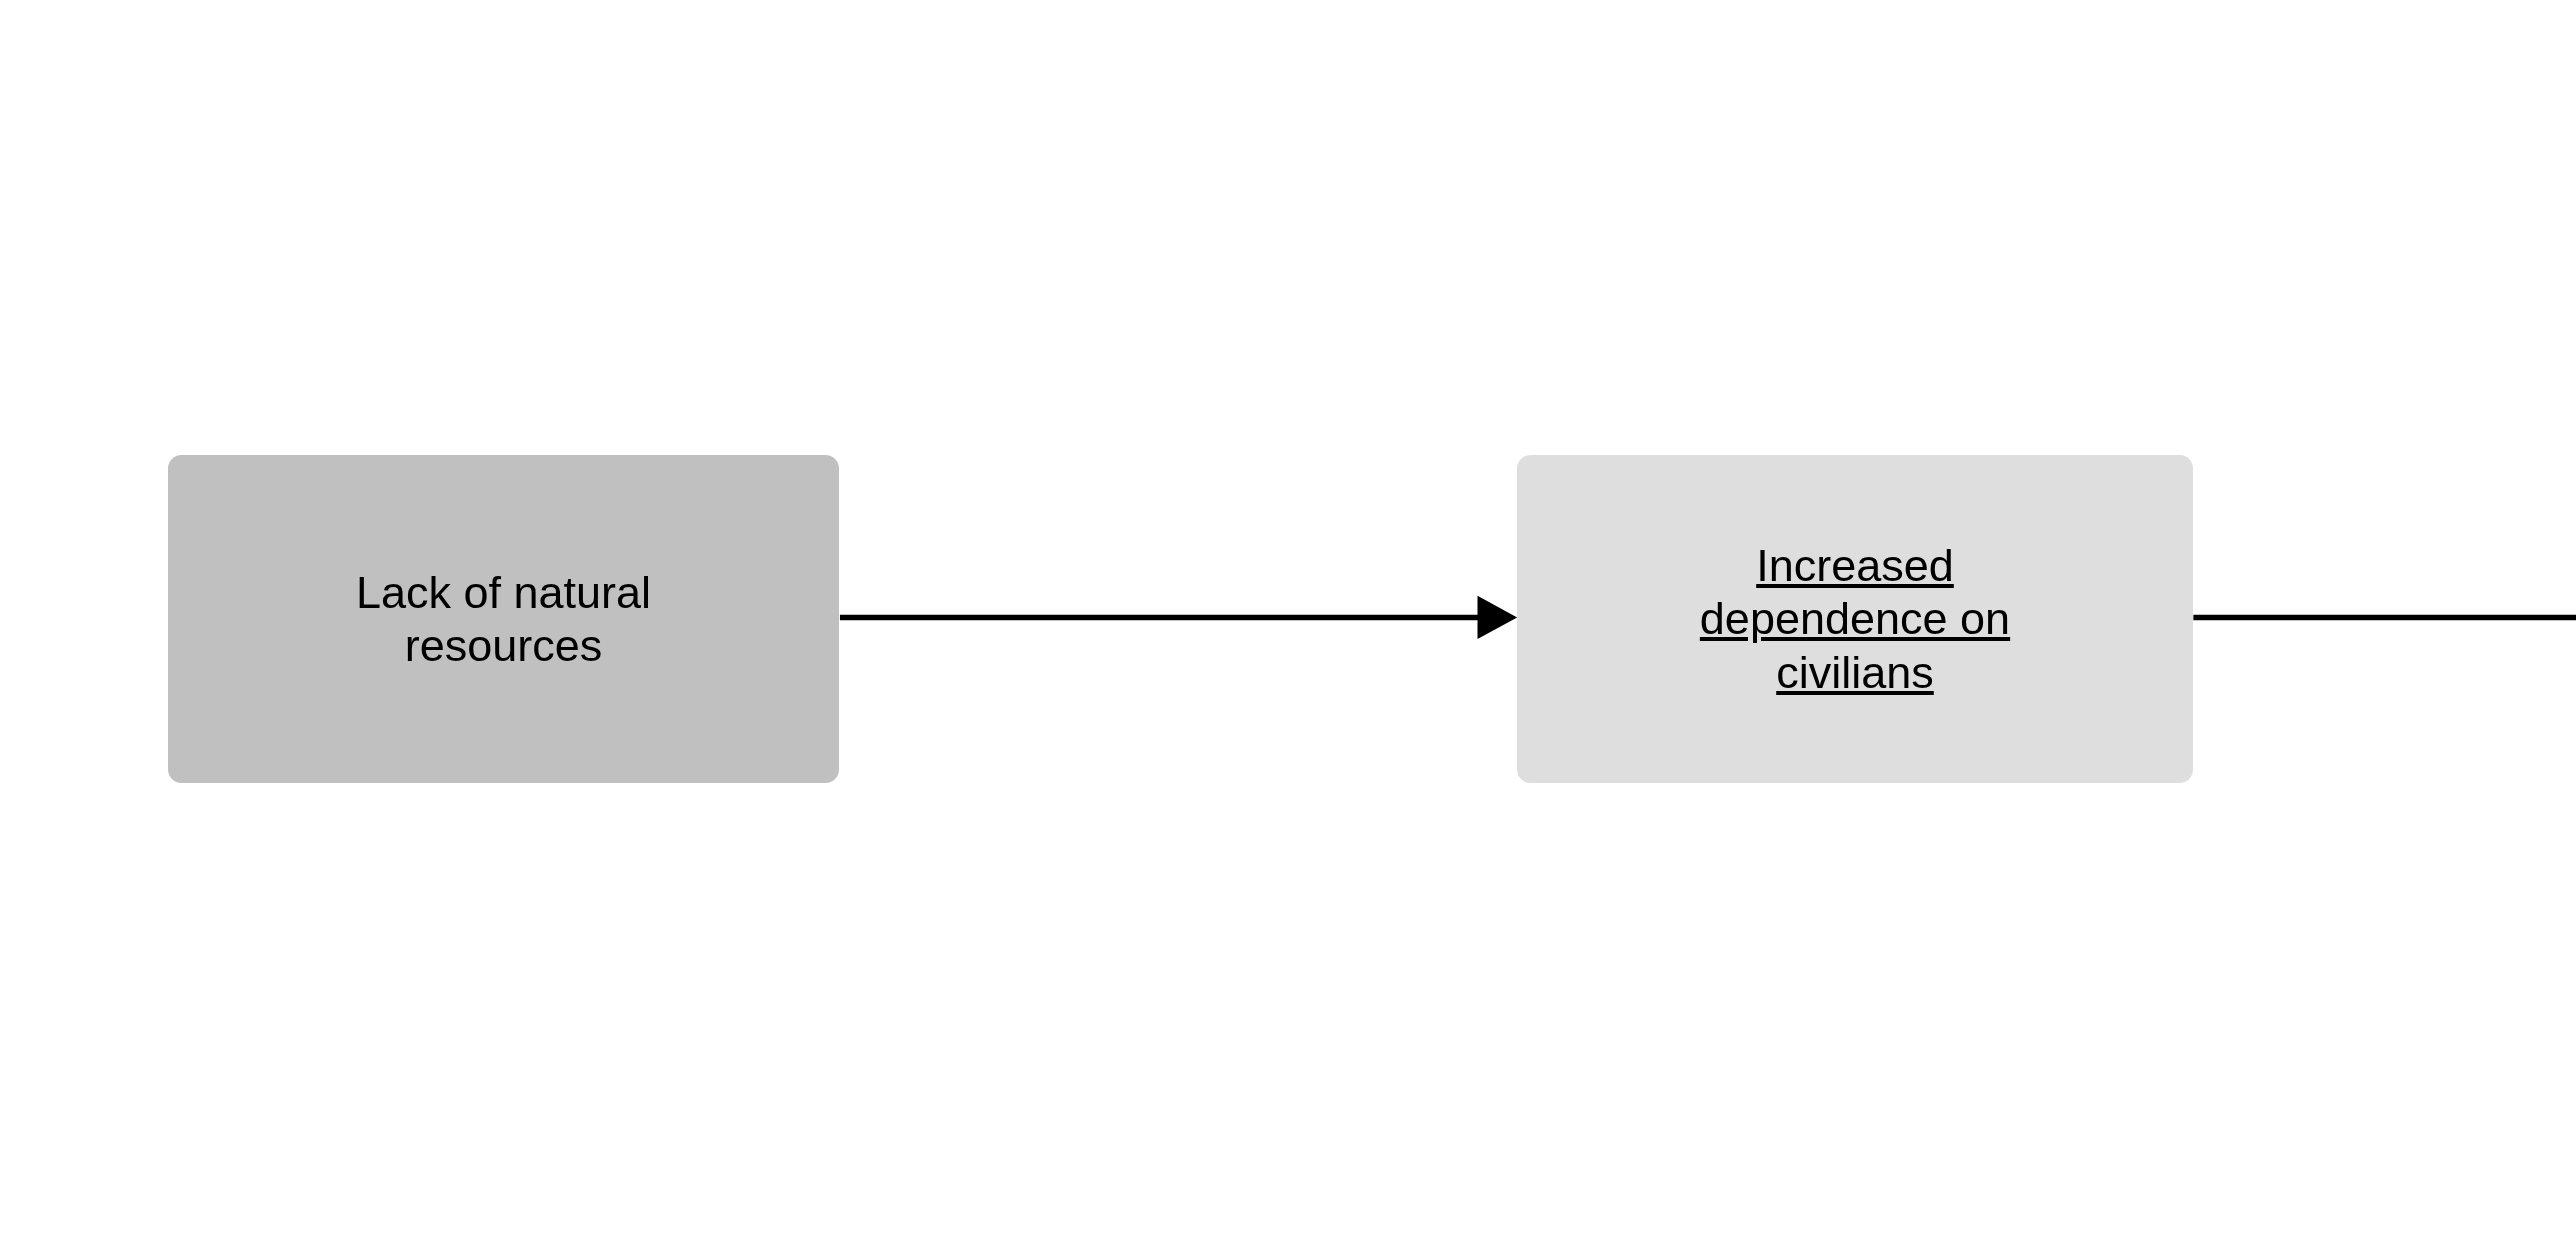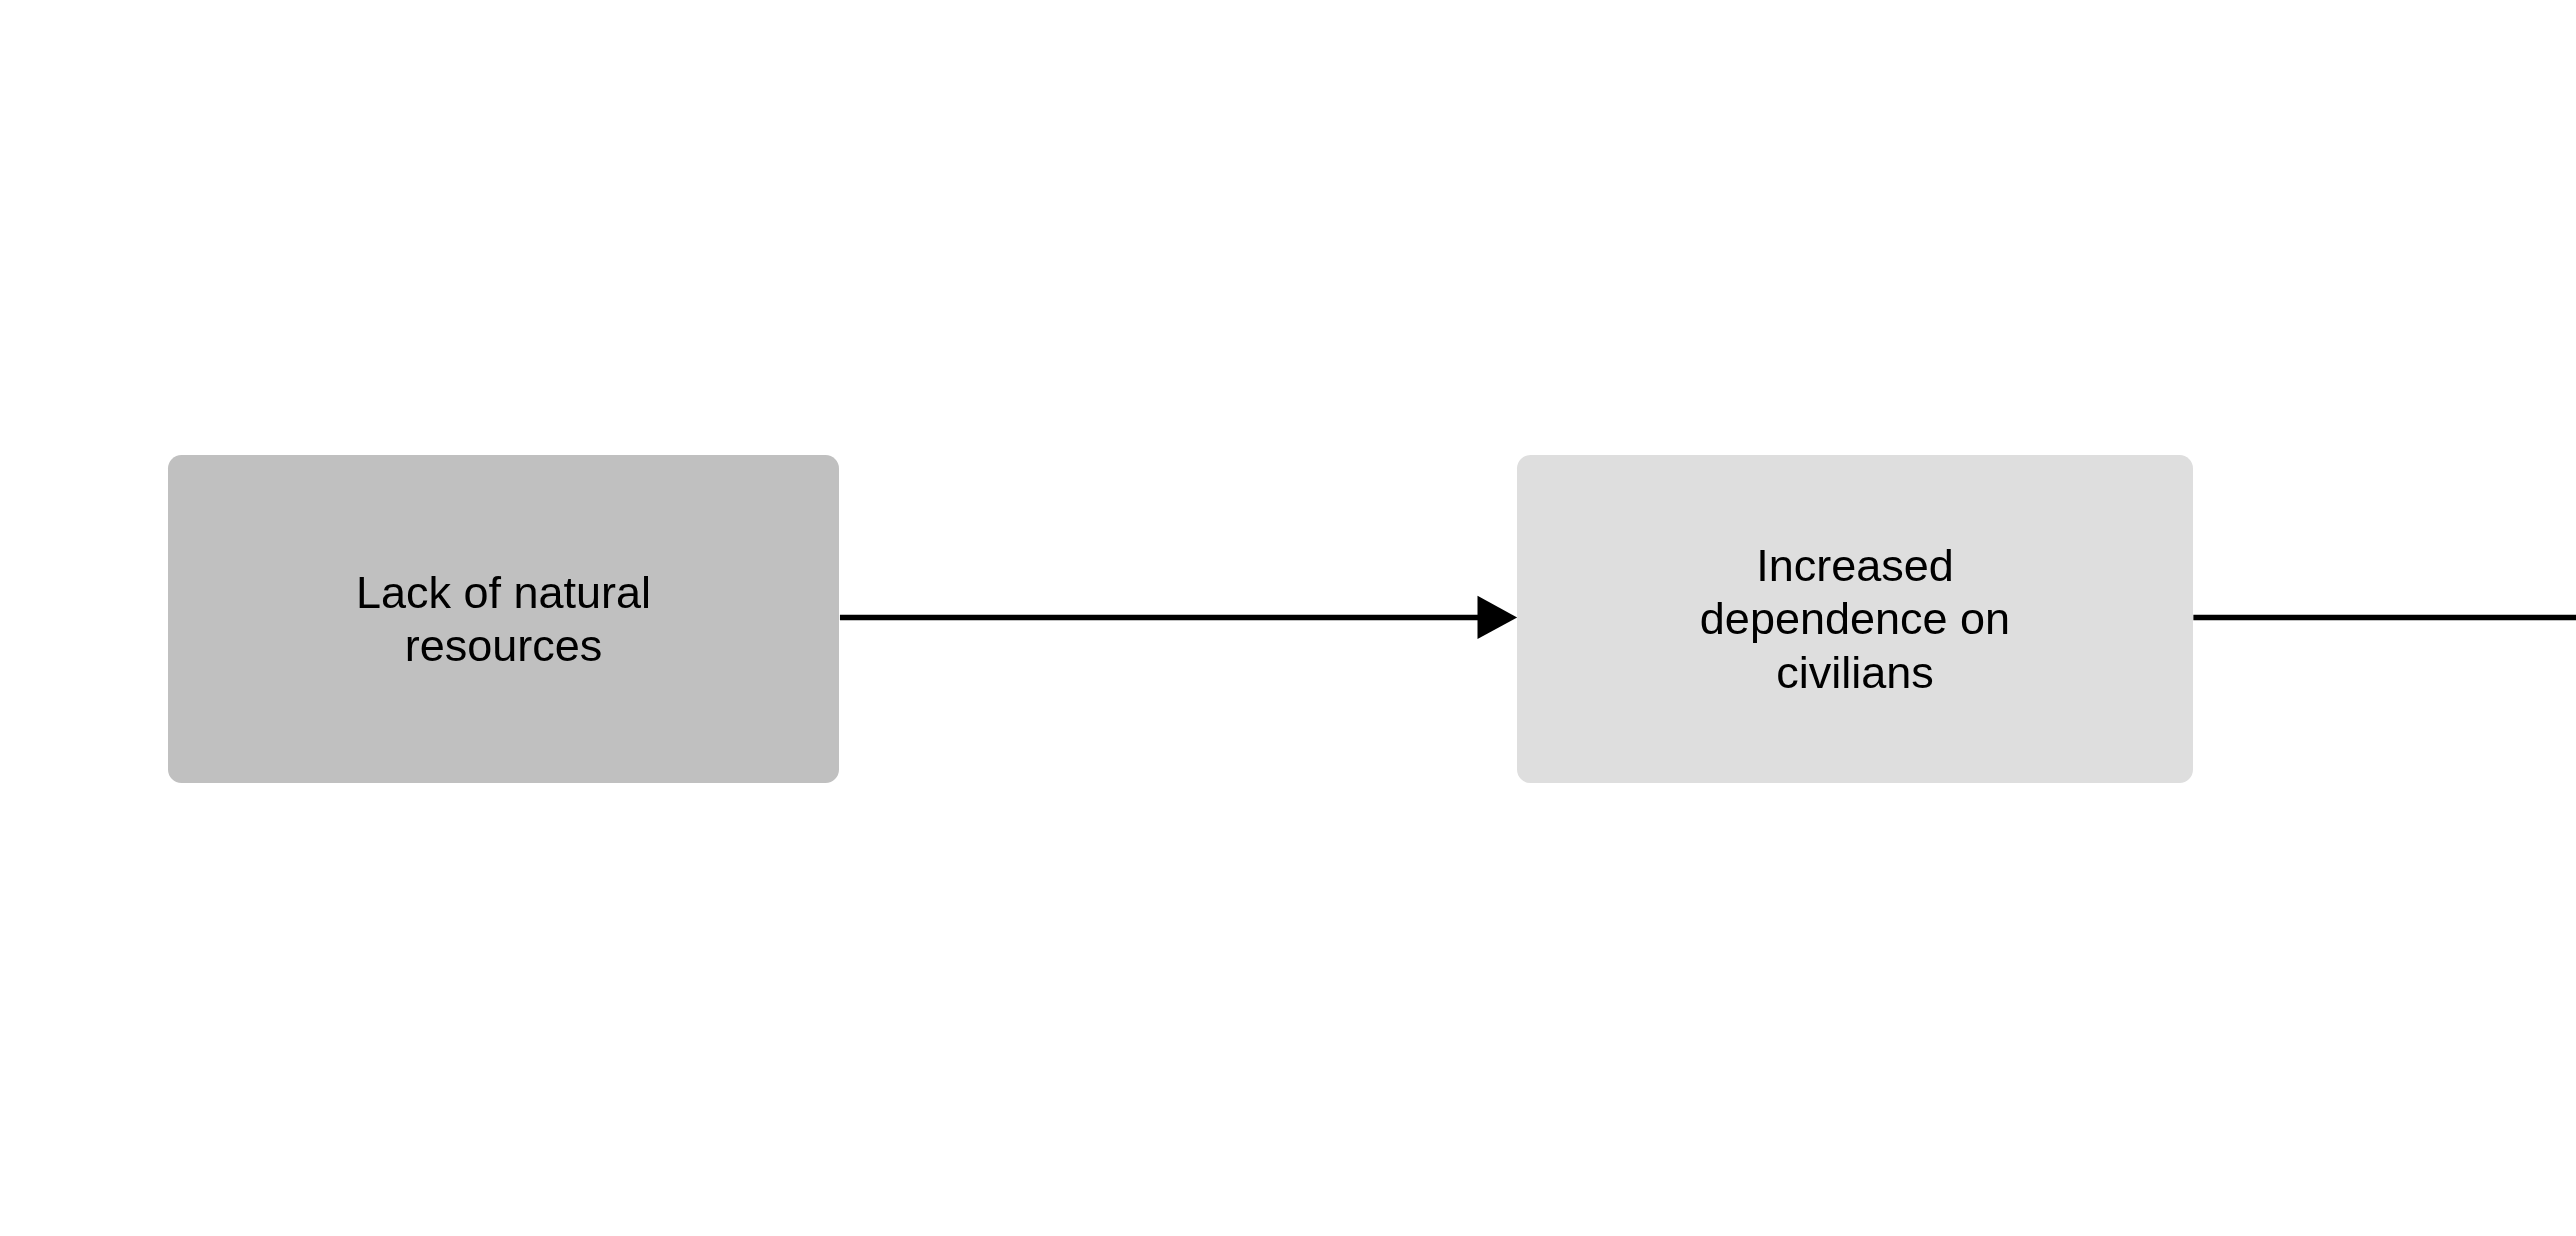--- a/index.html
+++ b/index.html
@@ -54,20 +54,20 @@
       <line x1="4258" y1="1199" x2="5510" y2="1199" stroke="#000000" stroke-width="11"></line>
       <polygon points="5503,1157 5580,1199 5503,1241" fill="#000000"></polygon>
     </g>
   </svg>
 
   <div class="node node-1" style="background-color: rgb(192, 192, 192);">
     <span>Lack of natural
 resources</span>
   </div>
 
-  <div class="node node-2" style="background-color: rgb(222, 222, 222);">
+  <div class="node node-2" style="background-color: rgb(222, 222, 222); text-decoration: underline;">
     <span>Increased
 dependence on
 civilians</span>
   </div>
 
 </div>
 
 
 </body></html>

